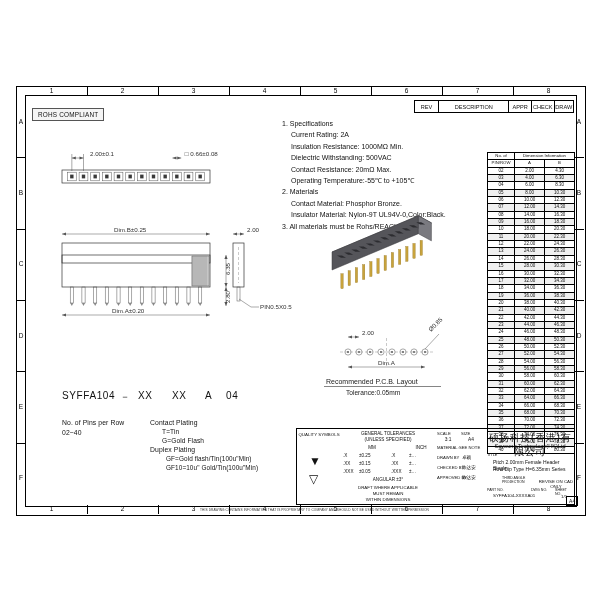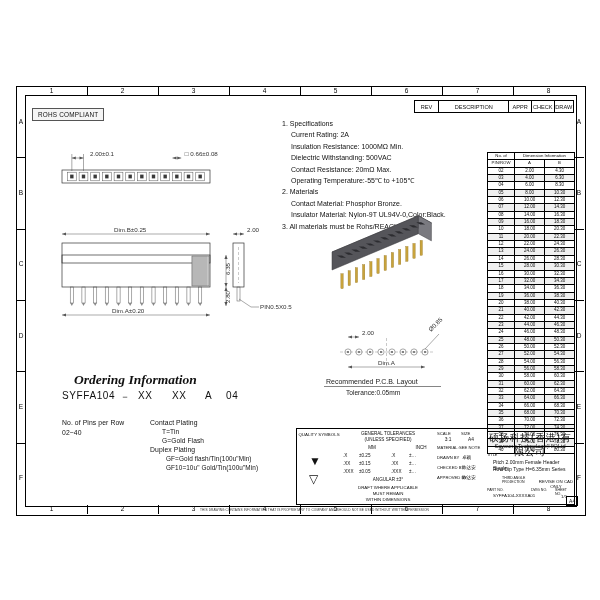--- a/index.html
+++ b/index.html
@@ -513,21 +513,20 @@
         <rect x="398.45000000000005" y="249.44799999999998" width="2.4" height="15" fill="#c8a33c" stroke="#8e6f1c" stroke-width="0.3"></rect>
         <path d="M401.8,228.284 l5,0 l4,2.2 l-5,0 z" fill="#2c2c30"></path>
         <rect x="405.65000000000003" y="246.42399999999998" width="2.4" height="15" fill="#c8a33c" stroke="#8e6f1c" stroke-width="0.3"></rect>
         <path d="M409,225.26 l5,0 l4,2.2 l-5,0 z" fill="#2c2c30"></path>
         <rect x="412.85" y="243.39999999999998" width="2.4" height="15" fill="#c8a33c" stroke="#8e6f1c" stroke-width="0.3"></rect>
         <path d="M416.2,222.236 l5,0 l4,2.2 l-5,0 z" fill="#2c2c30"></path>
         <rect x="420.05" y="240.37599999999998" width="2.4" height="15" fill="#c8a33c" stroke="#8e6f1c" stroke-width="0.3"></rect>
       </g>
     </svg>
 
-  <div class="ord-title">Ordering Information</div>
   <div class="ordcode" style="left:62px">SYFFA104</div>
   <div class="ordcode" style="left:120px">－</div>
   <div class="ordcode" style="left:138px">XX</div>
   <div class="ordcode" style="left:172px">XX</div>
   <div class="ordcode" style="left:205px">A</div>
   <div class="ordcode" style="left:226px">04</div>
 
   <div class="txt" style="left:62px;top:419px;font-size:6.8px">No. of Pins per Row</div>
   <div class="txt" style="left:62px;top:429px;font-size:6.8px">02~40</div>
 

